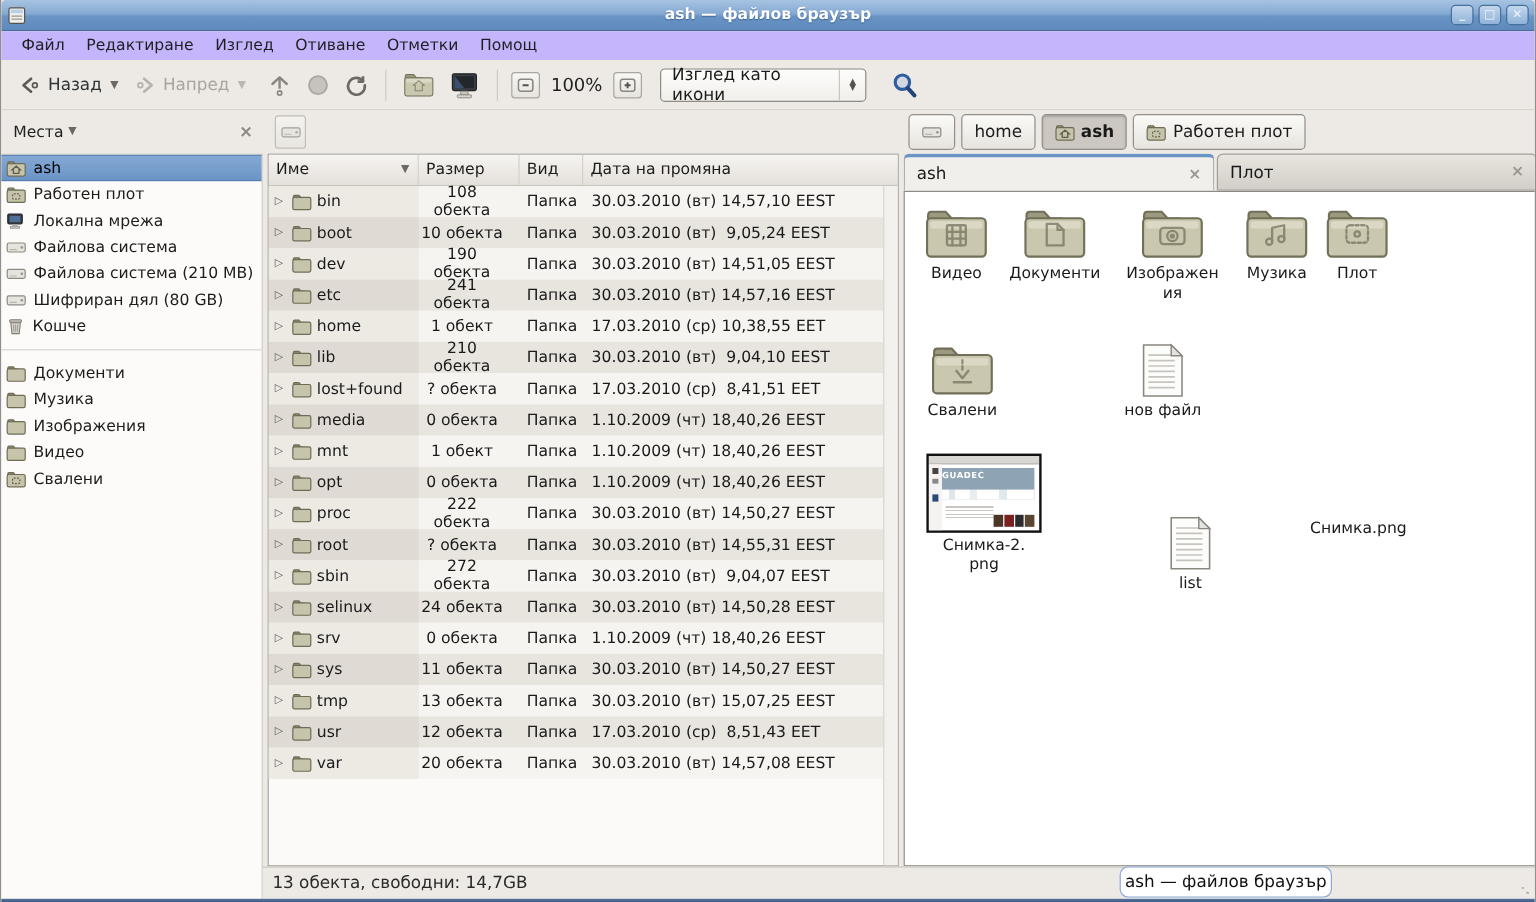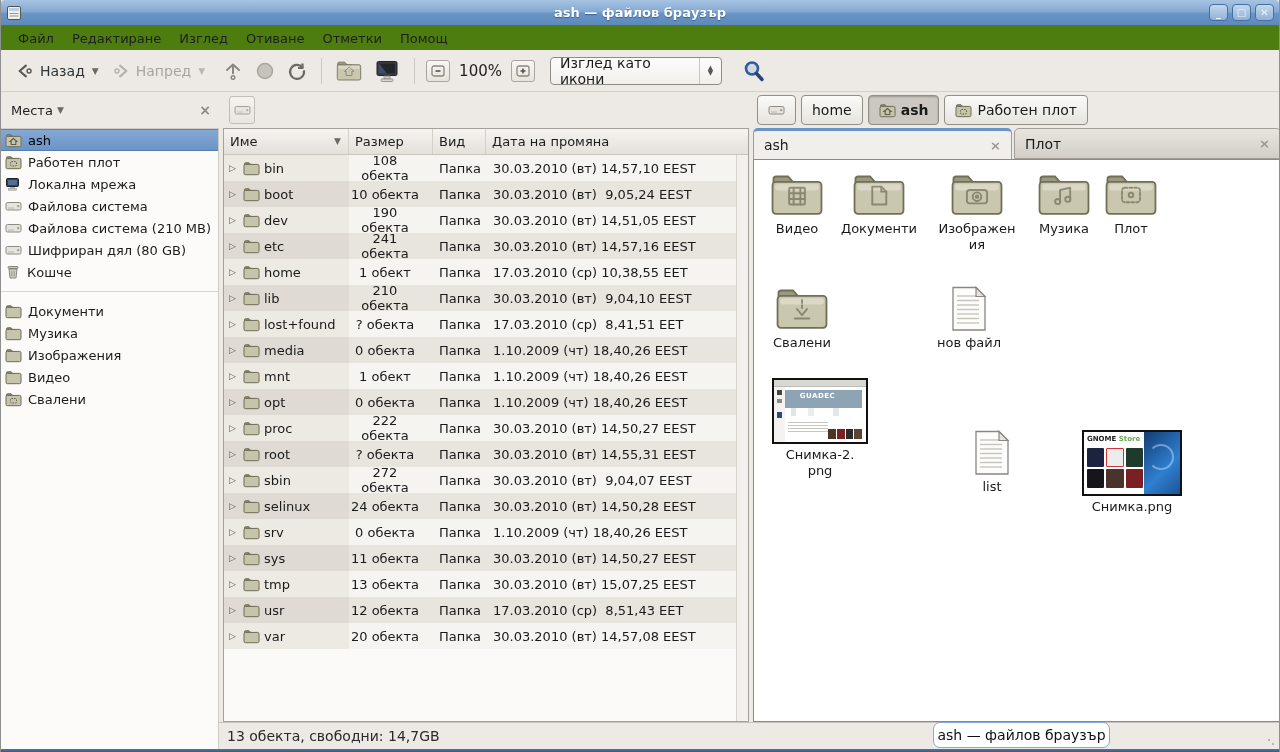--- a/index.html
+++ b/index.html
@@ -11,21 +11,21 @@
     background:linear-gradient(#a7c3e2,#86aad3 45%,#6a94c4 55%,#5d89bc);
     border-bottom:1px solid #4a6b96; border-radius:4px 4px 0 0;
     display:flex; align-items:center; padding:0 5px; }
   #win-title { position:absolute; left:0; right:0; text-align:center; color:#fff; font-weight:bold;
     font-size:13px; text-shadow:0 1px 1px #3a6094; }
   .winbtn { width:19px; height:17px; margin-left:4px; border:1px solid #48709f; border-radius:4px;
     background:linear-gradient(#c3d7ec,#8fb2d8); color:#eef4fb; font-size:10px; line-height:15px;
     text-align:center; font-weight:bold; z-index:2; }
   #win-controls { margin-left:auto; display:flex; z-index:2; }
   
-  #menubar { position:absolute; left:0; top:26px; width:100%; height:24px; background:#4d7c0f;
+  #menubar { position:absolute; left:0; top:26px; width:100%; height:24px; background:#c4b5fd;
     display:flex; align-items:center; padding-left:8px; }
   .menu-item { font-size:13px; color:#1f1f1f; padding:3px 9px; }
   
   #toolbar { position:absolute; left:0; top:50px; width:100%; height:42px; background:#edeae5;
     border-bottom:1px solid #d5d1ca; display:flex; align-items:center; padding-left:8px; }
   .tbtn { display:flex; align-items:center; gap:5px; padding:4px 6px; border-radius:3px;
     font-size:14px; color:#2e3436; }
   .tbtn.disabled { color:#a8a5a0; }
   .chev { font-size:9px; color:#6b6963; margin-left:2px; }
   .chev.dis { color:#bbb8b2; }
@@ -92,21 +92,21 @@
   .thumb { border:2px solid #111; background:#fff; position:relative; overflow:hidden; margin:0 auto; }
   
   .tg-bar{position:absolute;left:0;top:0;right:0;height:7px;background:#d9d7d2;border-bottom:1px solid #bbb;}
   .tg-side{position:absolute;left:0;top:7px;bottom:0;width:11px;background:#f4f3f1;}
   .tg-dotA{position:absolute;left:3px;top:10px;width:5px;height:5px;background:#444;}
   .tg-dotB{position:absolute;left:3px;top:19px;width:5px;height:4px;background:#888;}
   .tg-dotC{position:absolute;left:3px;top:32px;width:5px;height:6px;background:#2a4a7a;}
   .tg-banner{position:absolute;left:11px;top:10px;right:4px;height:26px;background:#8ea4b5;}
   .tg-city{position:absolute;left:11px;top:28px;right:4px;height:8px;background:
      linear-gradient(90deg,#fff 0 8%,#dfe6ea 8% 14%,#fff 14% 30%,#e8edf0 30% 38%,#fff 38% 62%,#e2e9ed 62% 70%,#fff 70% 100%);}
-  .tg-guadec{position:absolute;left:11px;right:16px;top:12px;color:#fff;font-size:7px;font-weight:bold;text-align:center;letter-spacing:.5px;}
+  .tg-guadec{position:absolute;left:11px;right:16px;top:12px;color:#fff;font-size:7px;font-weight:bold;text-align:left;letter-spacing:.5px;}
   .tg-lines{position:absolute;left:14px;top:40px;width:40px;height:14px;background:repeating-linear-gradient(#fff 0 2px,#c9c6c0 2px 3px);}
   .tg-strip{position:absolute;right:4px;bottom:3px;width:34px;height:10px;display:flex;gap:1px;}
   .tg-strip i{flex:1;}
   
   .ts-left{position:absolute;left:0;top:0;bottom:0;width:62px;background:#fff;}
   .ts-logo{position:absolute;left:3px;top:3px;font-size:7px;font-weight:bold;color:#222;white-space:nowrap;}
   .ts-logo b{color:#6aa84f;}
   .ts-grid{position:absolute;left:3px;top:16px;width:56px;height:40px;display:grid;grid-template-columns:1fr 1fr 1fr;grid-template-rows:1fr 1fr;gap:2px;}
   .ts-grid i{border-radius:1px;}
   .ts-right{position:absolute;right:0;top:0;bottom:0;width:36px;background:linear-gradient(135deg,#123d73,#2f7fd0 60%,#1c5494);}
@@ -870,37 +870,20 @@
             <line x1="6" y1="23.5" x2="28" y2="23.5" stroke="#c6c4bd" stroke-width="1.4"></line>
             <line x1="6" y1="28" x2="28" y2="28" stroke="#c6c4bd" stroke-width="1.4"></line>
             <line x1="6" y1="32.5" x2="28" y2="32.5" stroke="#c6c4bd" stroke-width="1.4"></line>
             <line x1="6" y1="37" x2="28" y2="37" stroke="#c6c4bd" stroke-width="1.4"></line>
     <path d="M25 1.5 l9 9 h-9 z" fill="#e6e4df" stroke="#8a8781" stroke-width="1.2"></path>
           </svg>
         </div>
         <div class="ivlabel">list</div>
       </div>
       <div class="ivitem" style="left: 323px; top: 270px; width: 110px;">
-        <div class="ic">
-          <div class="thumb" style="width:100px;height:66px;">
-      <div class="ts-left"></div>
-      <div class="ts-logo">GNOME <b>Store</b></div>
-      <div class="ts-grid">
-              <i style="background:#1c2340"></i>
-              <i style="background:#ececec;border:1px solid #c33"></i>
-              <i style="background:#1e3a2a"></i>
-              <i style="background:#16161a"></i>
-              <i style="background:#4a332a"></i>
-              <i style="background:#7c1f24"></i>
-            </div>
-      <div class="ts-right">
-              <div class="ts-swirl"></div>
-            </div>
-          </div>
-        </div>
         <div class="ivlabel">Снимка.png</div>
       </div>
     </div>
 
   <div id="statusbar">
     <span>13 обекта, свободни: 14,7GB</span>
   </div>
   <div id="task-tooltip">
     <span>ash — файлов браузър</span>
   </div>

